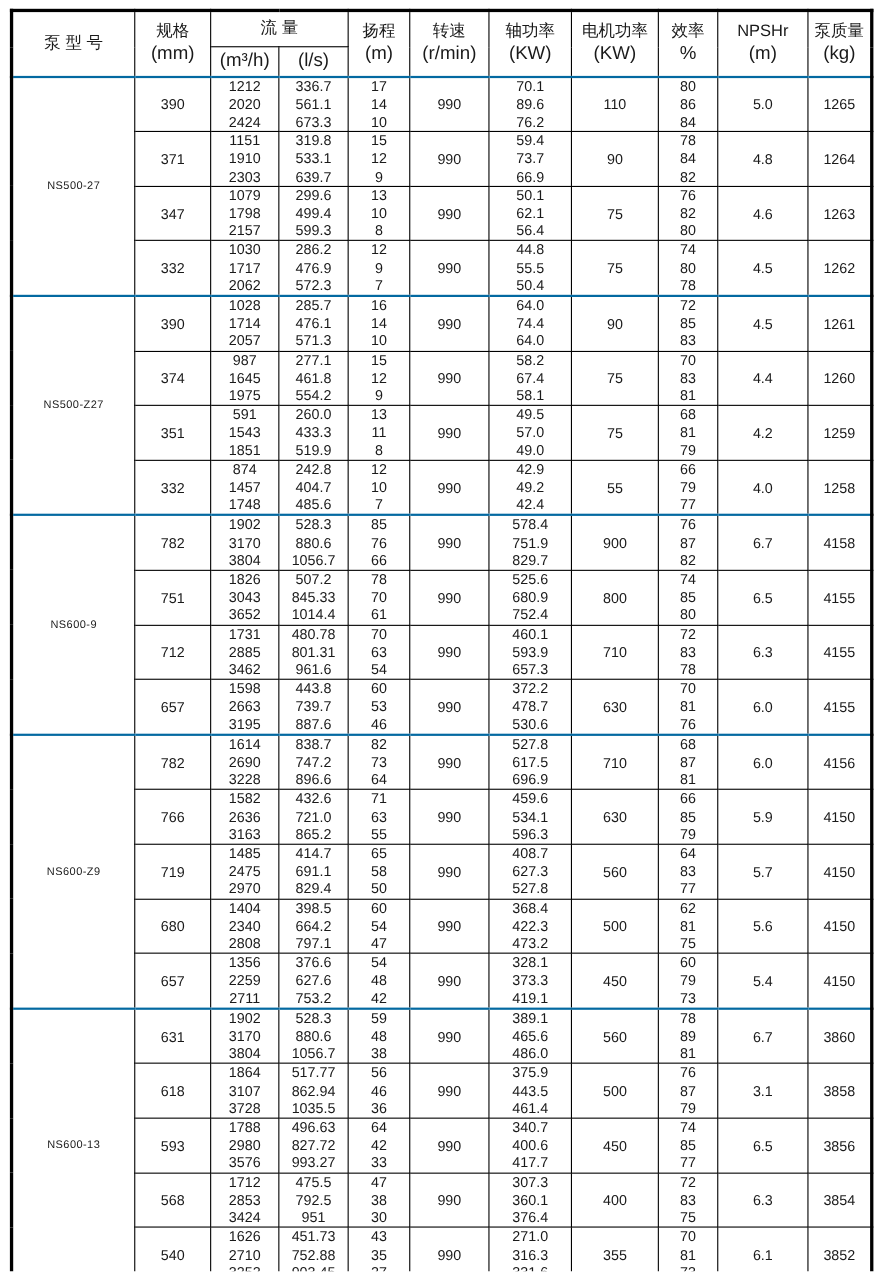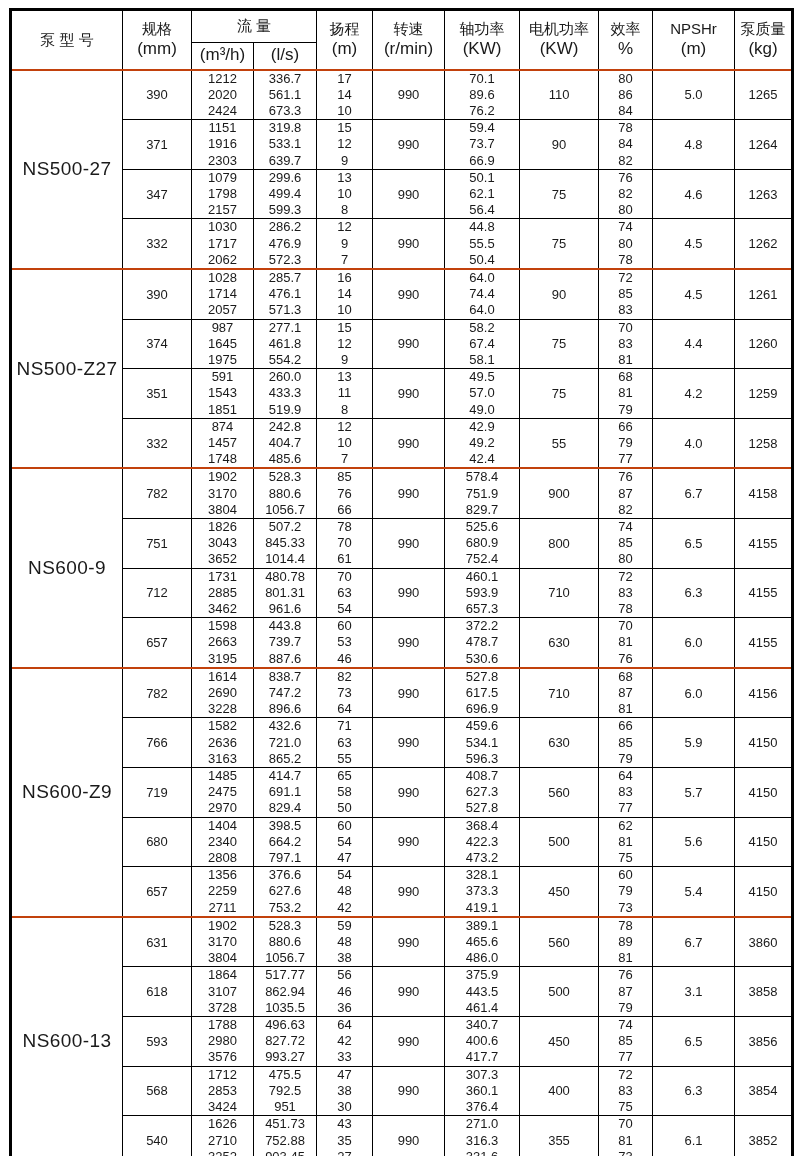--- a/index.html
+++ b/index.html
@@ -39,22 +39,22 @@
     color:#1a1a1a;
   }
   thead th { font-size:15px; line-height:1.35; }
   thead tr.h1 { height:33px;margin-left:44px; }
   thead tr.h2 { height:27px; }
   thead .sub, thead tr.h2 th { font-size:17px; }
   thead th div { line-height:1.3; }
 
   tbody tr { height:49px; }
   tbody td { font-size:13px; }
-  tbody tr.group-start td { border-top:2px solid #c2410c; }
-  td.model-cell { font-size:19px; letter-spacing:0.4px; }
+  tbody tr.group-start td { border-top:2px solid #0369a1; }
+  td.model-cell { font-size:10px; letter-spacing:0.4px; }
   td.stack div { line-height:16.2px; }
   td.single { font-size:13px; }
 </style>
 </head>
 <body>
 
 <div class="page">
   <table class="spec-table">
     <colgroup>
       <col class="c-model">
@@ -142,21 +142,21 @@
             <div>86</div>
             <div>84</div>
           </td>
           <td class="single">5.0</td>
           <td class="single">1265</td>
         </tr>
         <tr>
           <td class="single">371</td>
           <td class="stack">
             <div>1151</div>
-            <div>1916</div>
+            <div>1910</div>
             <div>2303</div>
           </td>
           <td class="stack">
             <div>319.8</div>
             <div>533.1</div>
             <div>639.7</div>
           </td>
           <td class="stack">
             <div>15</div>
             <div>12</div>

